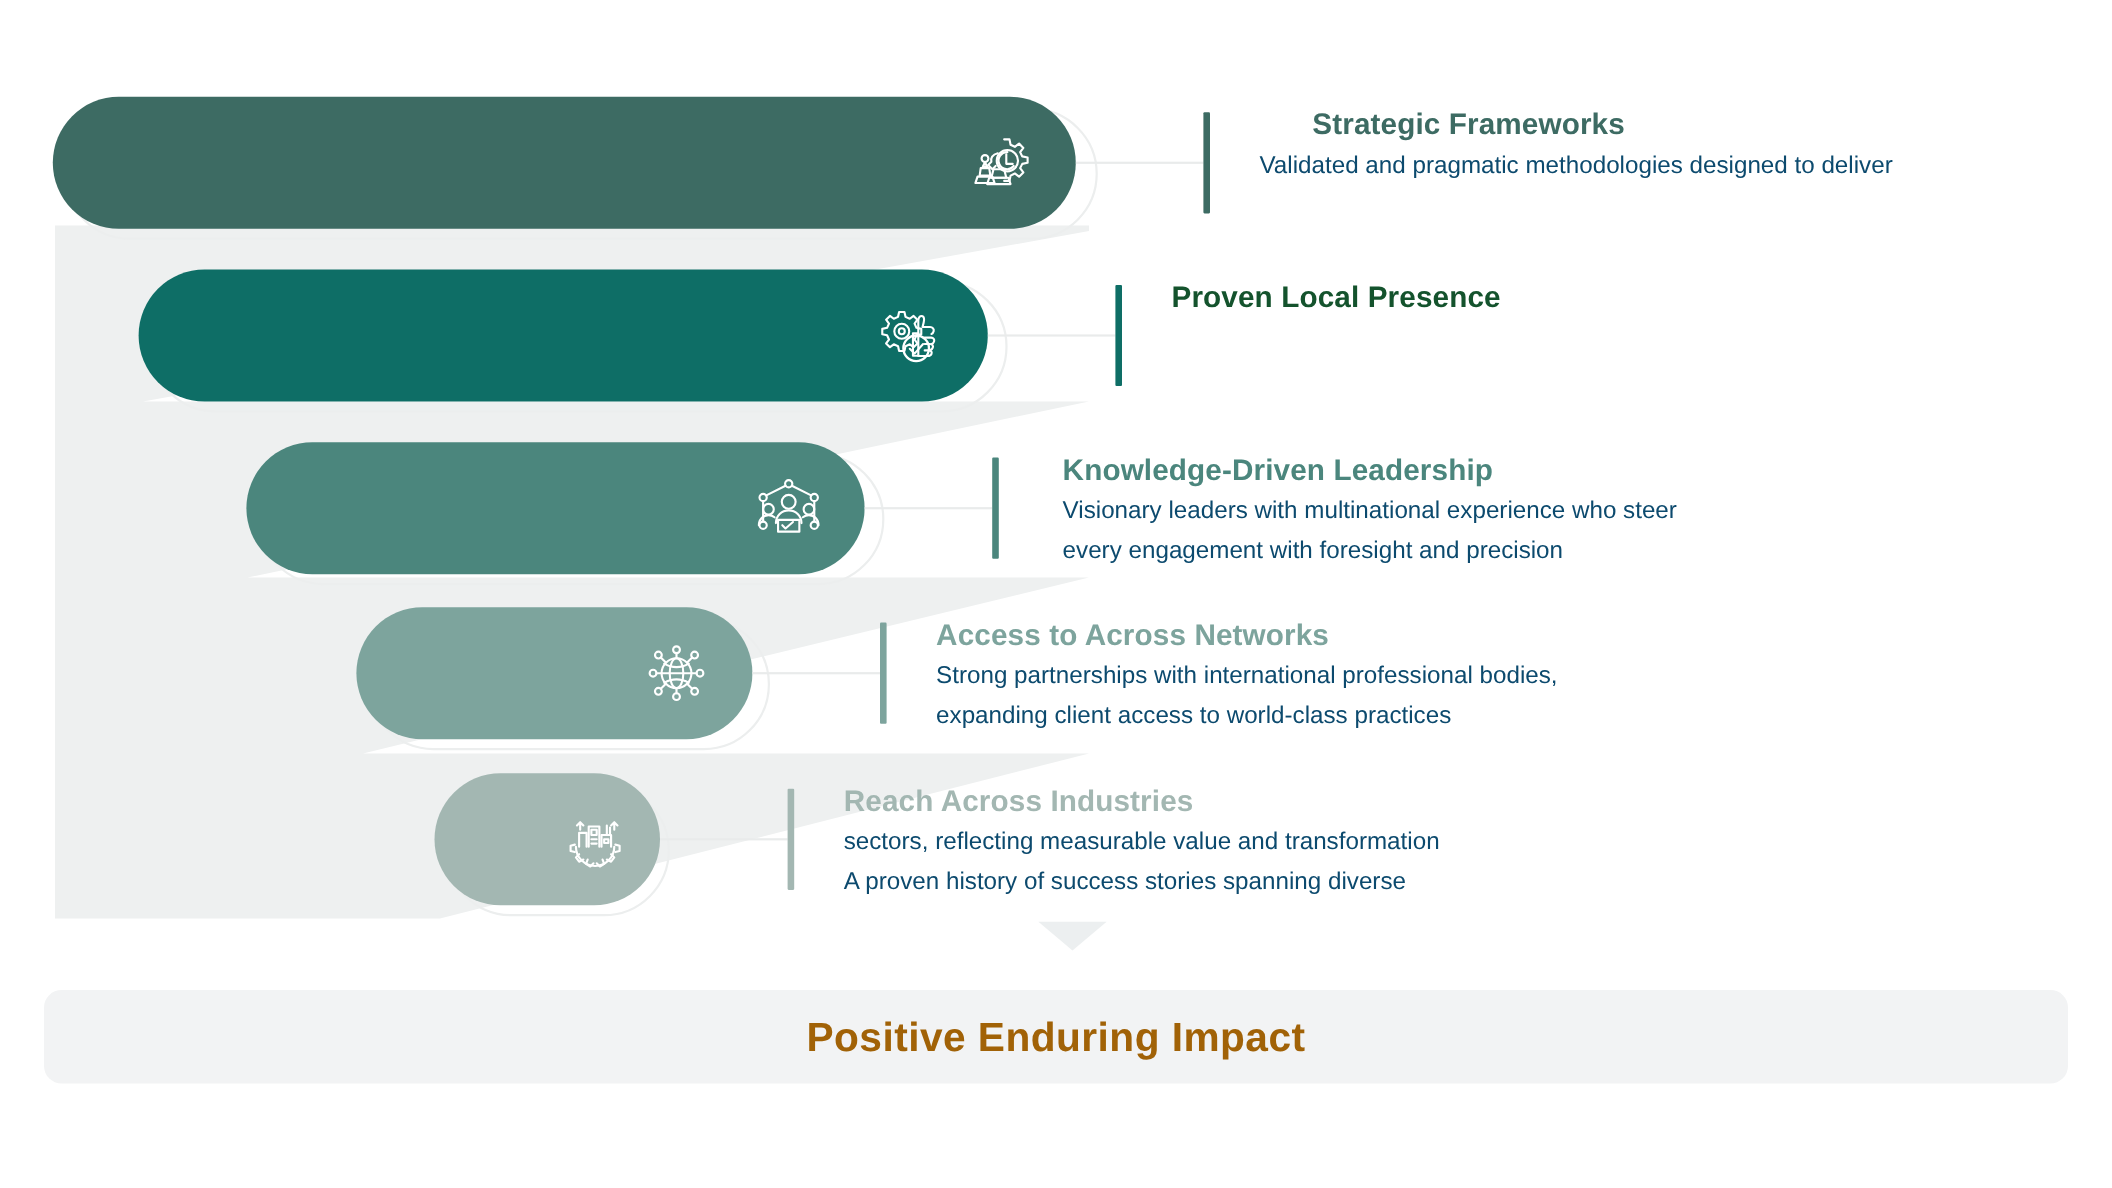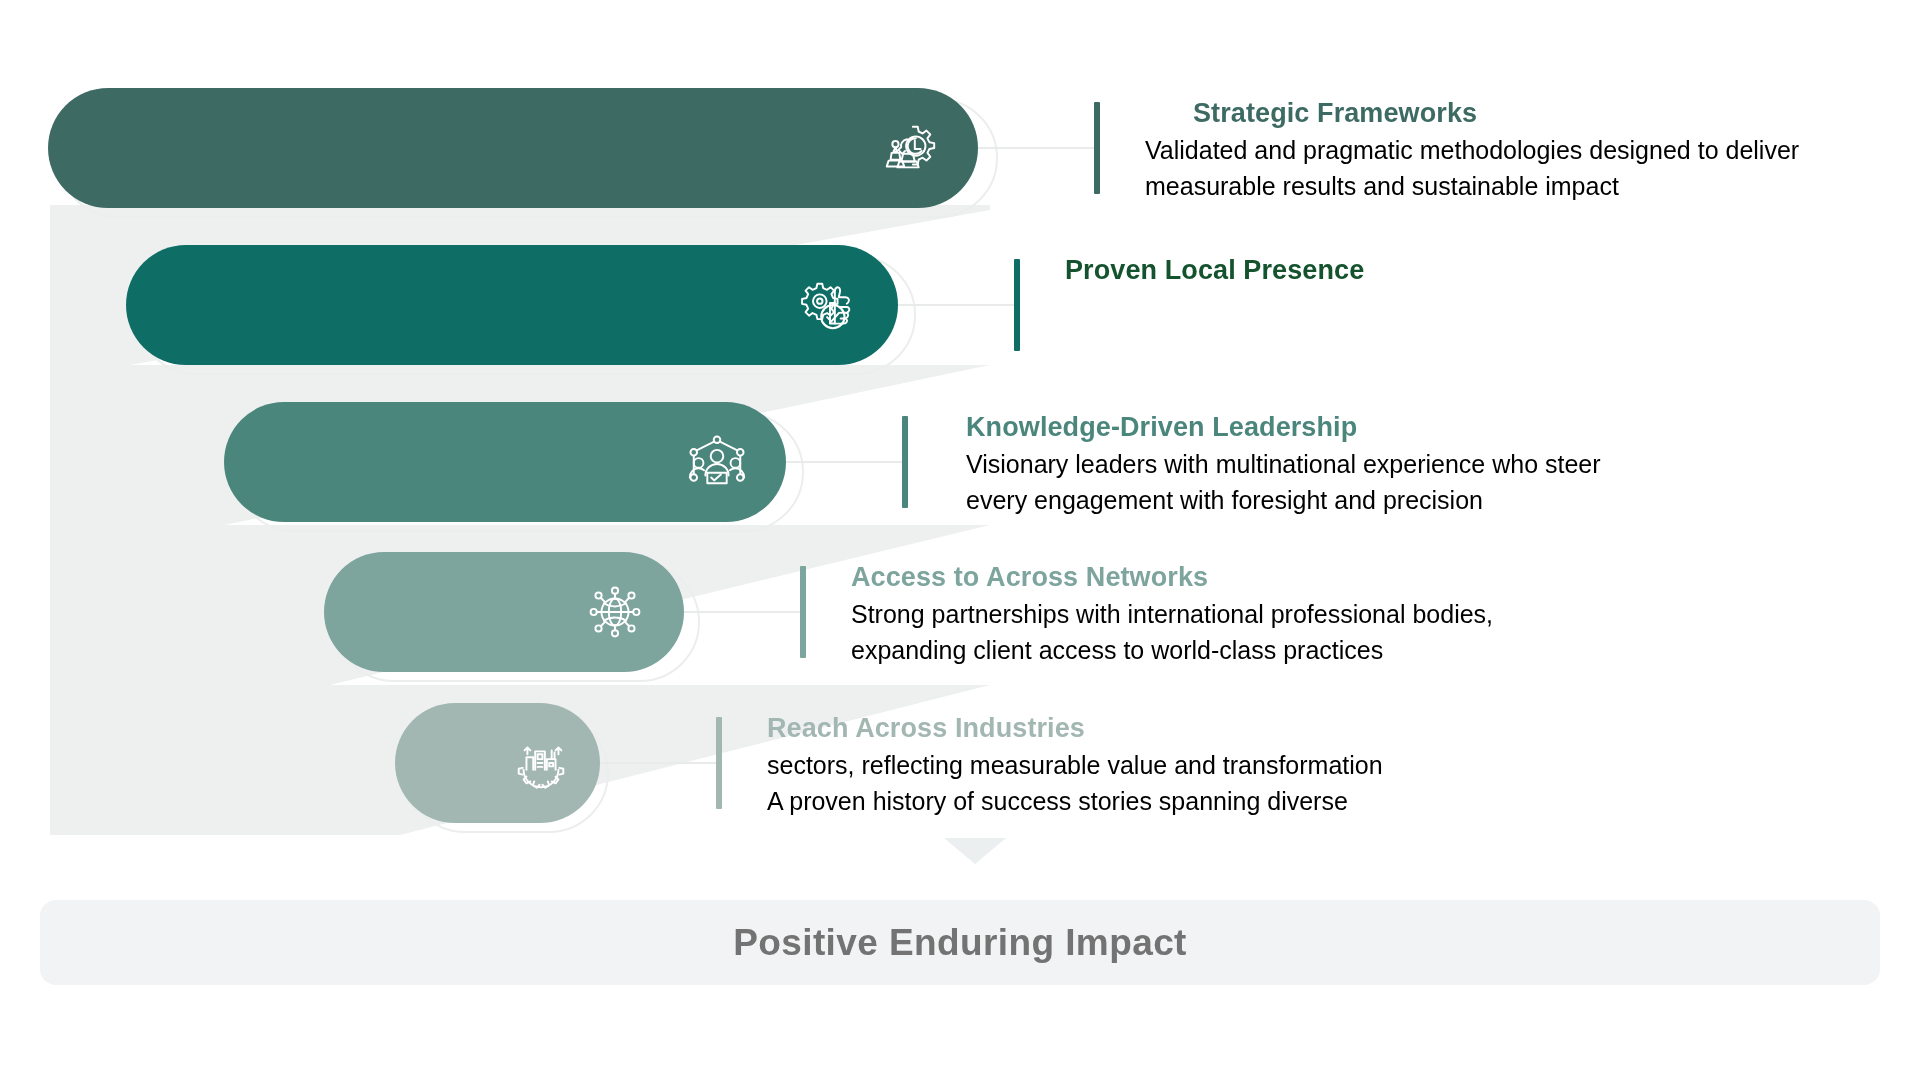--- a/index.html
+++ b/index.html
@@ -80,22 +80,22 @@
     top: 6px;
   }
   .item-title {
     font-size: 27px;
     font-weight: bold;
     letter-spacing: .1px;
     line-height: 38px;
     white-space: nowrap;
   }
   .item-desc {
-    font-size: 25px;
-    color: #000000;
+    font-size: 22px;
+    color: #0c4a6e;
     line-height: 36px;
     font-weight: normal;
   }
   .item-desc span { display: block; white-space: nowrap; }
 
   
   #down-arrow {
     position: absolute;
     left: 944px; top: 838px;
     width: 0; height: 0;
@@ -111,21 +111,21 @@
     width: 1840px; height: 85px;
     background: #f2f3f4;
     border-radius: 16px;
     display: flex;
     align-items: center;
     justify-content: center;
   }
   #outcome-label {
     font-size: 37px;
     font-weight: bold;
-    color: #737373;
+    color: #a16207;
     letter-spacing: .4px;
   }
 </style>
 </head>
 <body>
 
 <div id="stage">
 
   <svg id="funnel-band" viewBox="0 0 1920 1080" preserveAspectRatio="none">
     <path id="band-path" fill="#eef0f0" d="
@@ -166,21 +166,20 @@
             <path d="M22 46 l18 0 2 6 -22 0 z"></path>
           </svg>
         </span>
       </div>
       <div class="connector" style="left:978px;width:116px;"></div>
       <div class="accent" style="left:1094px;background:#3d6b63;"></div>
       <div class="textblock" style="left:1145px;">
         <div class="item-title" style="color:#3d6b63;margin-left:48px;">Strategic Frameworks</div>
         <div class="item-desc">
           <span>Validated and pragmatic methodologies designed to deliver</span>
-          <span>measurable results and sustainable impact</span>
         </div>
       </div>
     </div>
 
     <div class="row" style="top:245px;">
       <div class="pill-ghost" style="left:136px;width:780px;"></div>
       <div class="pill" style="left:126px;width:772px;background:#0e6e66;">
         <span class="pill-icon">
           <svg viewBox="0 0 64 64" fill="none" stroke="#ffffff" stroke-width="2" stroke-linecap="round" stroke-linejoin="round">
             <path d="M20 10 l5 0 1 4.5 4 1.8 3.6-2.7 3.6 3.6 -2.7 3.6 1.8 4 4.5 1 0 5 -4.5 1 -1.8 4 2.7 3.6 -3.6 3.6 -3.6-2.7 -4 1.8 -1 4.5 -5 0 -1-4.5 -4-1.8 -3.6 2.7 -3.6-3.6 2.7-3.6 -1.8-4 -4.5-1 0-5 4.5-1 1.8-4 -2.7-3.6 3.6-3.6 3.6 2.7 4-1.8 z"></path>

